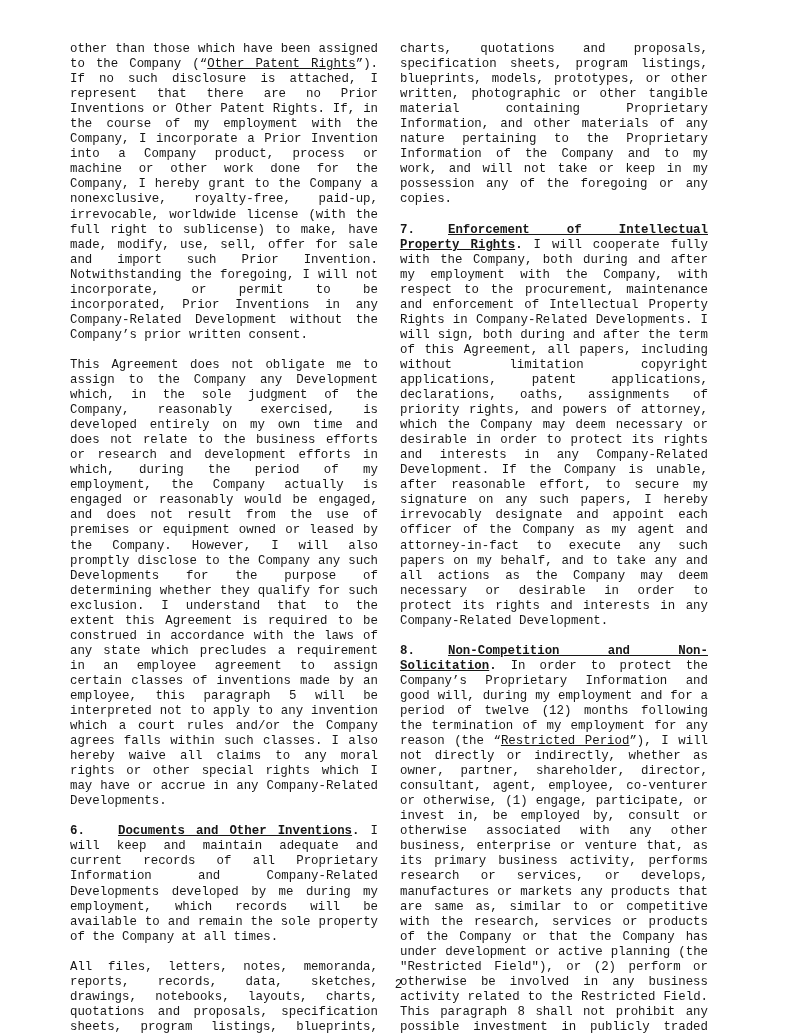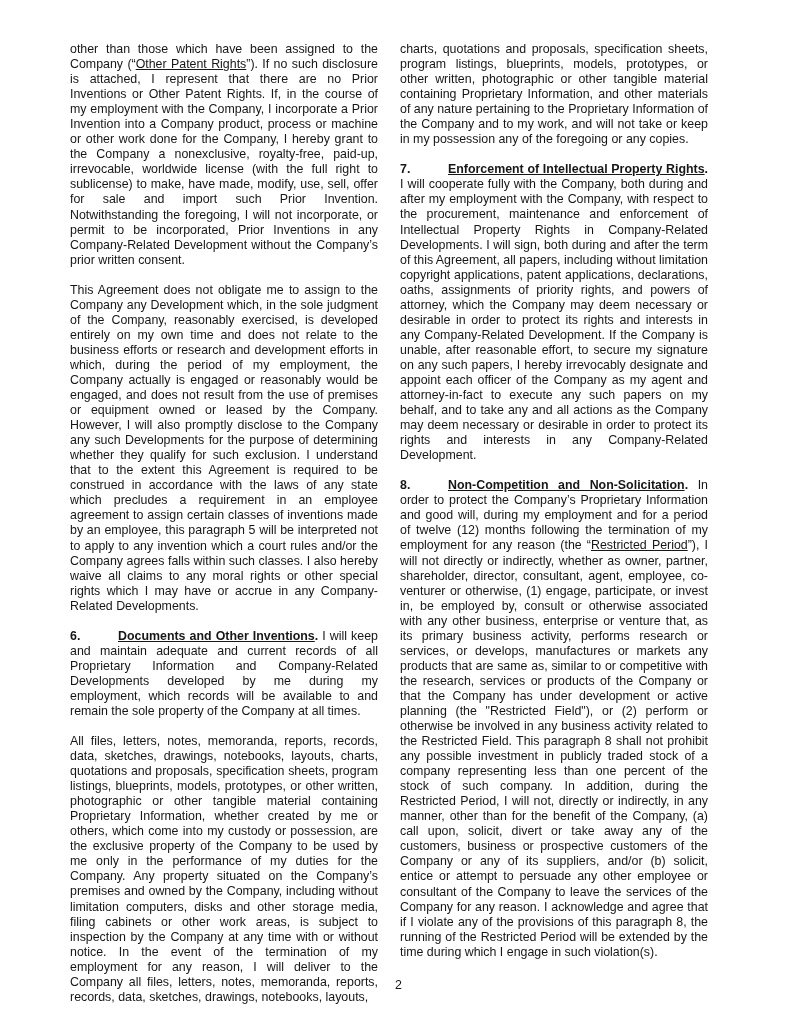--- a/index.html
+++ b/index.html
@@ -1,19 +1,19 @@
 <!DOCTYPE html>
 <html><head>
 <meta charset="utf-8">
 <style>
   html, body { margin: 0; padding: 0; background: #ffffff; }
   body { width: 799px; height: 1034px; position: relative; overflow: hidden; }
   .page {
     position: absolute; left: 0; top: 0; width: 799px; height: 1034px;
-    font-family: Liberation Sans, sans-serif;
+    font-family: Liberation Mono, monospace;
     color: #161616; font-size: 12.4px; line-height: 15.05px;
   }
   .col { position: absolute; top: 42px; width: 308px; }
   .col-left { left: 70px; }
   .col-right { left: 400px; }
   p { margin: 0 0 15px 0; text-align: justify; hyphens: none; }
   p.last { margin-bottom: 0; }
   .num { font-weight: bold; display: inline-block; width: 48px; }
   .heading { font-weight: bold; text-decoration: underline; }
   .u { text-decoration: underline; }

